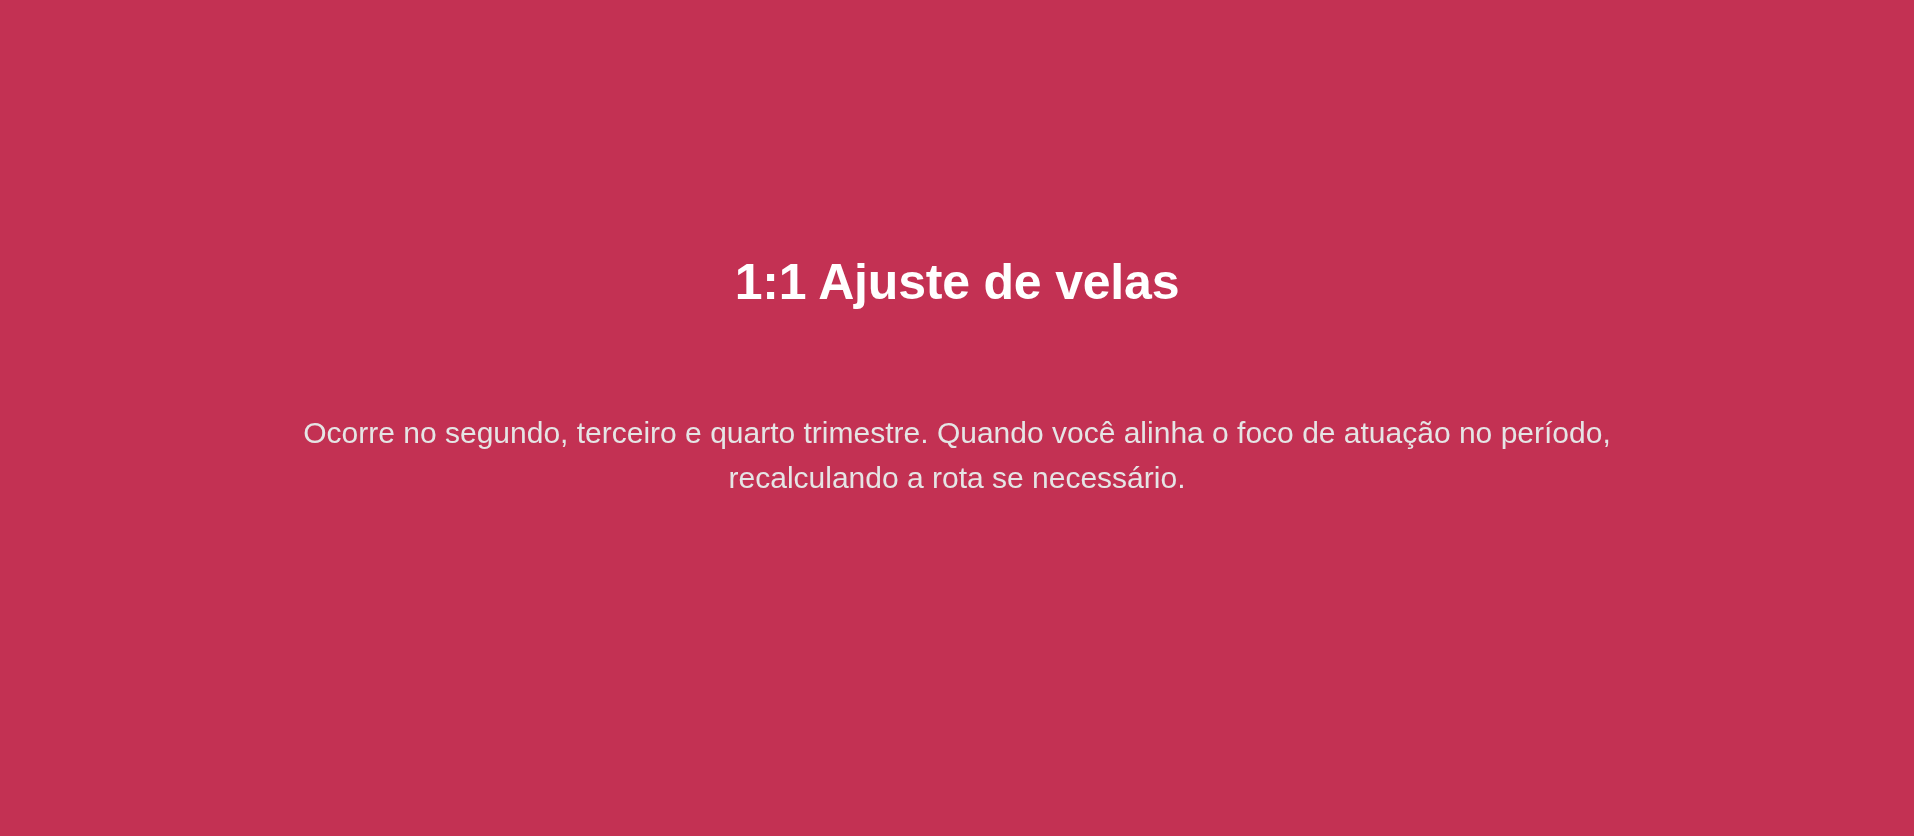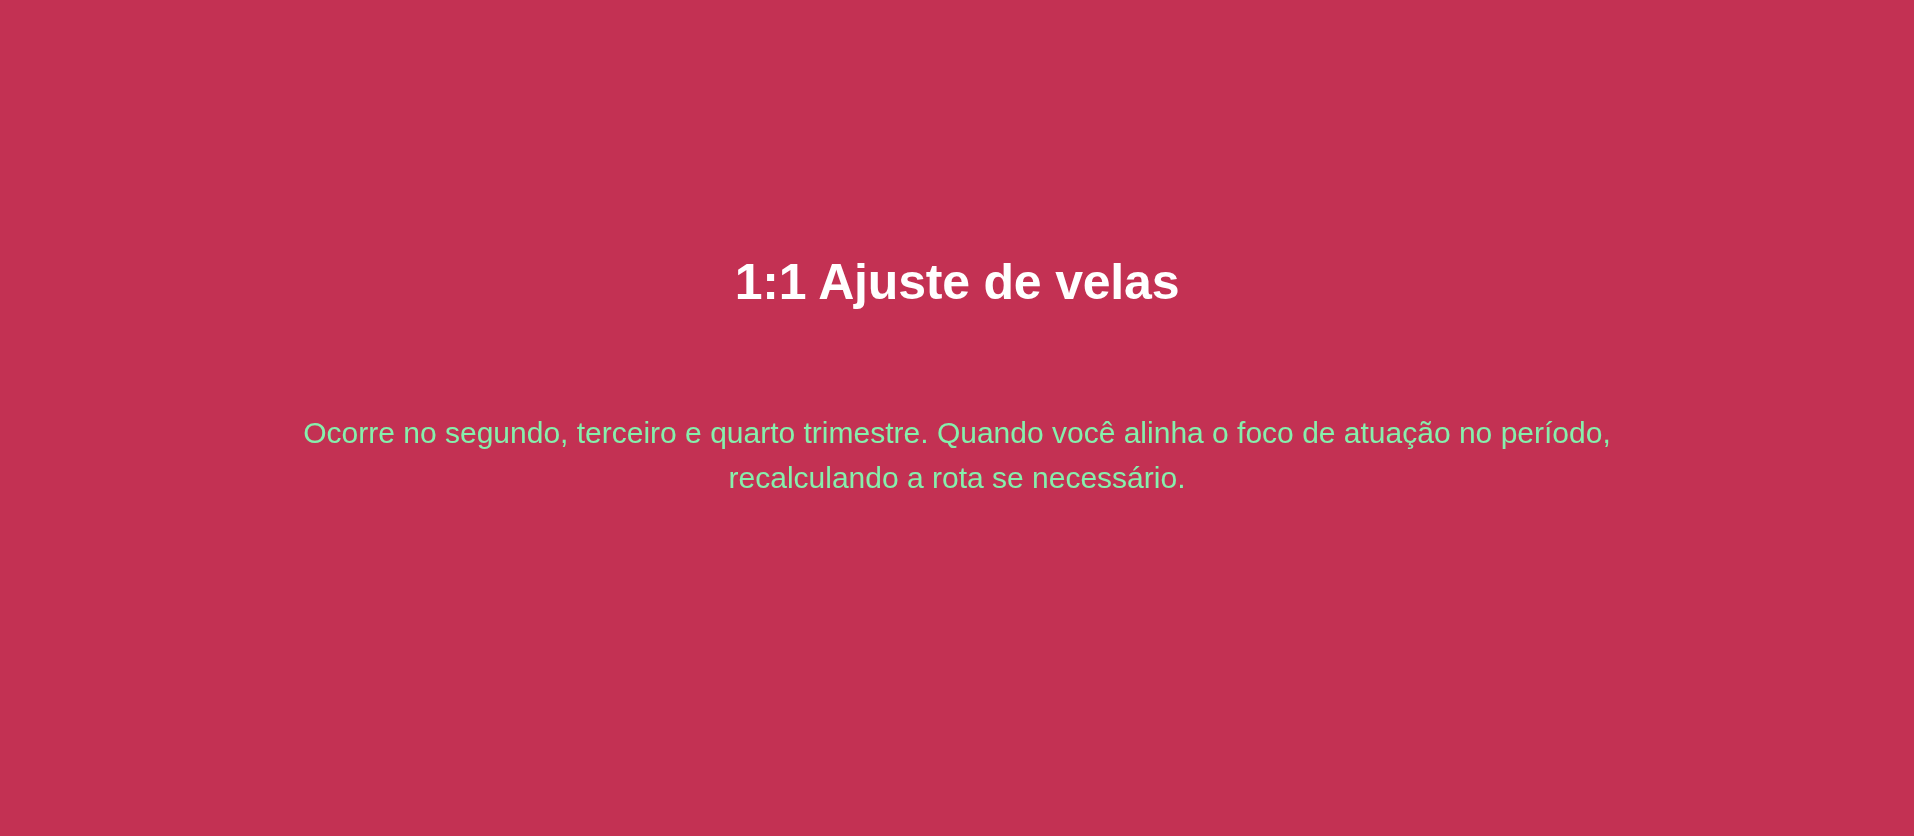--- a/index.html
+++ b/index.html
@@ -56,21 +56,21 @@
     position: absolute;
     left: 50%;
     transform: translateX(-50%);
     top: 410px;
     width: 1330px;
     text-align: center;
     font-family: "Liberation Sans", sans-serif;
     font-size: 30px;
     font-weight: normal;
     line-height: 45px;
-    color: #86efac;
+    color: #e5e5e5;
   }
 </style>
 </head>
 <body>
 
 <div class="slide">
   <div class="content">
     <h1 class="slide-title">1:1 Ajuste de velas</h1>
     <p class="slide-body">Ocorre no segundo, terceiro e quarto trimestre. Quando você alinha o foco de atuação no período, recalculando a rota se necessário.</p>
   </div>

